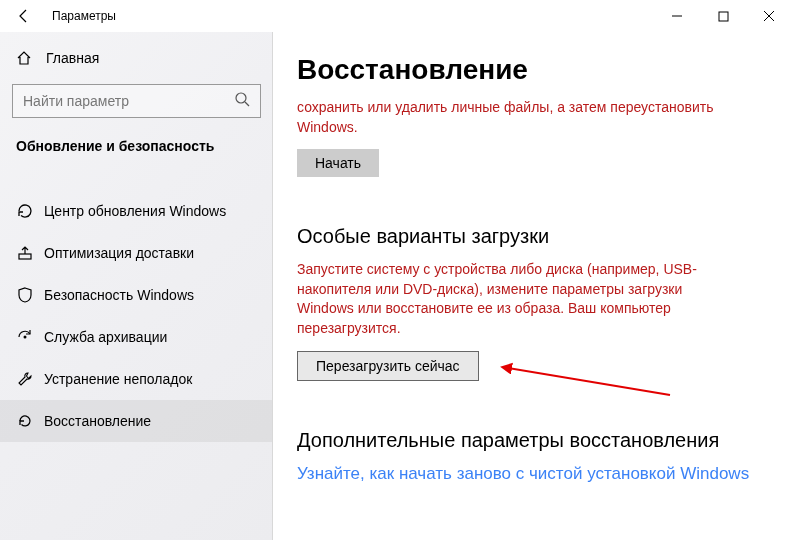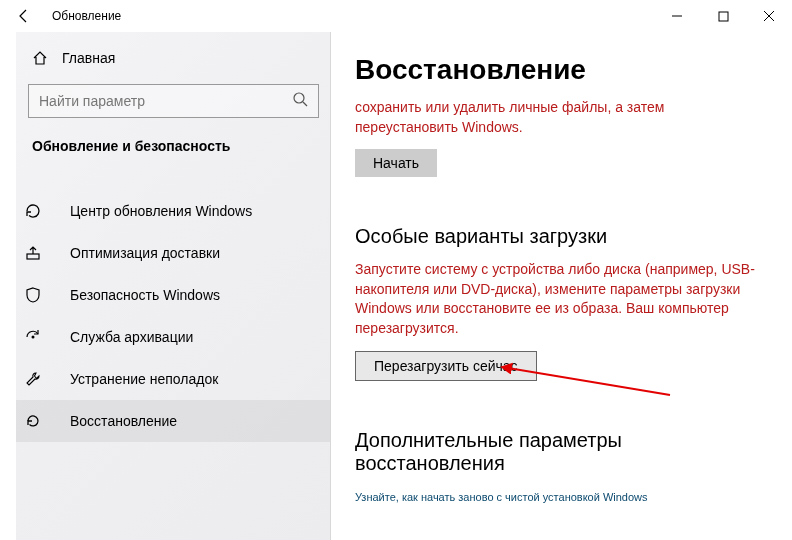--- a/index.html
+++ b/index.html
@@ -3,52 +3,52 @@
 <meta charset="utf-8">
 <style>
 * { margin: 0; padding: 0; box-sizing: border-box; font-family: "Segoe UI", Arial, sans-serif; }
 body { width: 792px; height: 540px; background: #fff; overflow: hidden; position: relative; }
 .titlebar { height: 32px; display: flex; align-items: center; padding-left: 8px; }
 .back-btn { width: 32px; height: 32px; display: flex; align-items: center; justify-content: center; cursor: pointer; }
 .app-title { font-size: 12px; margin-left: 12px; color: #000; }
 .window-controls { position: absolute; right: 0; top: 0; display: flex; }
 .win-ctrl { width: 46px; height: 32px; display: flex; align-items: center; justify-content: center; cursor: pointer; }
 .main { display: flex; height: calc(100% - 32px); }
-.sidebar { width: 315px; padding: 10px 0 0 0; position: relative; background: linear-gradient(135deg, #f4f4f6 0%, #f0f0f3 40%, #ececef 100%); margin-left: 16px; }
+.sidebar { width: 273px; padding: 10px 0 0 0; position: relative; background: linear-gradient(135deg, #f4f4f6 0%, #f0f0f3 40%, #ececef 100%); }
 .sidebar::after { content:""; position:absolute; right:0; top:0; bottom:0; width:1px; background:#d8d8d8; }
 .home-row { display: flex; align-items: center; padding: 8px 16px; gap: 14px; cursor: pointer; }
 .home-row span.label { font-size: 14px; }
 .search-box { margin: 10px 12px 14px 12px; border: 1px solid #999; background: rgba(255,255,255,0.35); height: 34px; display: flex; align-items: center; padding: 0 10px; justify-content: space-between; }
 .search-box input { border: none; outline: none; background: transparent; font-size: 14px; width: 80%; color: #555; }
 .search-box input::placeholder { color: #777; }
 .category-header { font-size: 14px; font-weight: 700; padding: 6px 16px 10px 16px; }
 .nav-list { margin-top: 26px; }
-.nav-item { display: flex; align-items: center; gap: 28px; padding: 12px 8px; cursor: pointer; font-size: 14px; position: relative; }
+.nav-item { display: flex; align-items: center; gap: 10px; padding: 12px 16px; cursor: pointer; font-size: 14px; position: relative; }
 .nav-item.active { background: rgba(0,0,0,0.06); }
 .nav-item .icon { width: 18px; height: 18px; display: flex; align-items: center; justify-content: center; }
 .content { flex: 1; padding: 22px 24px 12px 24px; overflow: hidden; }
 h1 { font-size: 28px; font-weight: 600; margin-bottom: 12px; }
 p.desc { font-size: 14px; color: #b91c1c; line-height: 1.4; margin-bottom: 12px; max-width: 430px; }
 button.action { background: #ccc; border: none; padding: 6px 18px; font-size: 14px; cursor: pointer; margin-bottom: 8px; }
 button.action.outlined { border: 1.5px solid #666; background: #e8e8e8; }
 h2 { font-size: 20px; font-weight: 400; margin-top: 40px; margin-bottom: 12px; }
-a.link { color: #0c4a6e; text-decoration: none; font-size: 11px; cursor: pointer; text-align: right; }
+a.link { color: #3b82f6; text-decoration: none; font-size: 17px; cursor: pointer; text-align: right; }
 .arrow-annot { position: absolute; left: 500px; top: 350px; pointer-events: none; }
 .icon svg { display:block; }
 </style>
 </head>
 <body>
 
 <div class="titlebar">
   <div class="back-btn">
     <svg width="16" height="16" viewBox="0 0 16 16">
         <path d="M10 2 L4 8 L10 14" stroke="#000" stroke-width="1.2" fill="none"></path>
       </svg>
   </div>
-  <div class="app-title">Обновление</div>
+  <div class="app-title">Параметры</div>
   <div class="window-controls">
     <div class="win-ctrl">
       <svg width="12" height="12">
           <line x1="1" y1="6" x2="11" y2="6" stroke="#000" stroke-width="1"></line>
         </svg>
     </div>
     <div class="win-ctrl">
       <svg width="11" height="11">
           <rect x="1" y="1" width="9" height="9" stroke="#000" stroke-width="1" fill="none"></rect>
         </svg>

